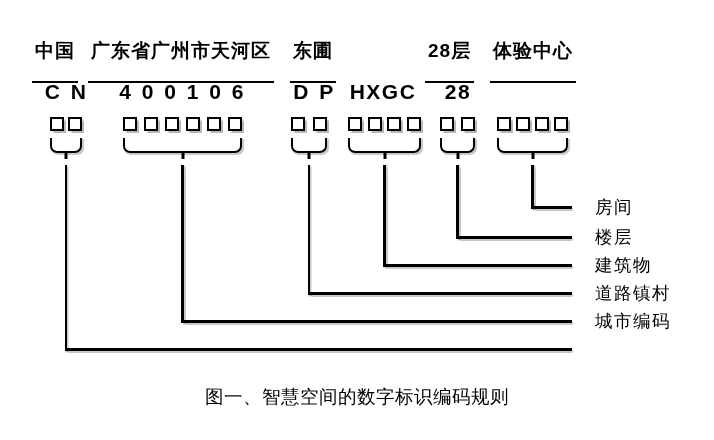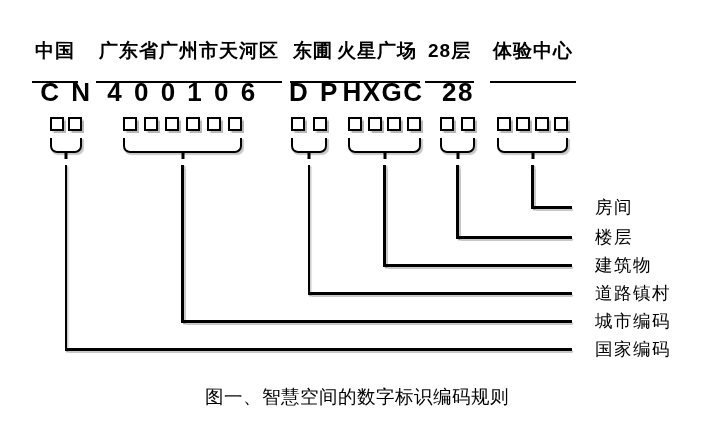--- a/index.html
+++ b/index.html
@@ -11,21 +11,21 @@
   
   .addr {
     position:absolute; top:41px;
     font-weight:bold; font-size:19px; line-height:20px; letter-spacing:1px;
     padding:0 3px 20px 3px; border-bottom:2px solid #000;
     white-space:nowrap;
   }
   
   .code {
     position:absolute; top:81px; transform:translateX(-50%);
-    font-weight:bold; font-size:26px; line-height:22px;
+    font-weight:bold; font-size:21px; line-height:22px;
     letter-spacing:1.5px; word-spacing:2px; white-space:pre;
   }
   
   .grp { position:absolute; top:117px; height:44px; }
   .boxes { display:flex; justify-content:space-between; width:100%; }
   .cbox {
     width:14px; height:14px; box-sizing:border-box;
     border:2px solid #000; background:#fff;
     box-shadow:1.5px 1.5px 1px rgba(0,0,0,0.28);
   }
@@ -54,23 +54,22 @@
     position:absolute; top:384px; left:0; width:714px; text-align:center;
     font-family:"Liberation Serif", serif; font-size:18.5px; letter-spacing:0.5px;
   }
 </style>
 </head>
 <body>
 
 <div class="stage">
 
   <div class="addr" style="left:32px">中国</div>
-  <div class="addr" style="left:96px">广东省广州市天河区</div>
+  <div class="addr" style="left:88px">广东省广州市天河区</div>
   <div class="addr" style="left:290px">东圃</div>
-  <div class="addr" style="left:334px">火星广场</div>
   <div class="addr" style="left:425px">28层</div>
   <div class="addr" style="left:490px">体验中心</div>
 
   <div class="code" style="left:66px">C N</div>
   <div class="code" style="left:182px">4 0 0 1 0 6</div>
   <div class="code" style="left:314px">D P</div>
   <div class="code" style="left:383px">HXGC</div>
   <div class="code" style="left:458px">28</div>
 
   <div class="grp" style="left:50px;width:32px">
@@ -146,17 +145,16 @@
   <div class="hline" style="left:456.5px;top:236px;width:115.5px"></div>
 
   <div class="vline" style="left:531.25px;height:43.5px"></div>
   <div class="hline" style="left:531.5px;top:206px;width:40.5px"></div>
 
   <div class="rlabel" style="top:196px">房间</div>
   <div class="rlabel" style="top:226px">楼层</div>
   <div class="rlabel" style="top:254px">建筑物</div>
   <div class="rlabel" style="top:282px">道路镇村</div>
   <div class="rlabel" style="top:310px">城市编码</div>
-  <div class="rlabel" style="top:338px">国家编码</div>
 
   <div class="caption">图一、智慧空间的数字标识编码规则</div>
 
 </div>
 
 </body></html>

